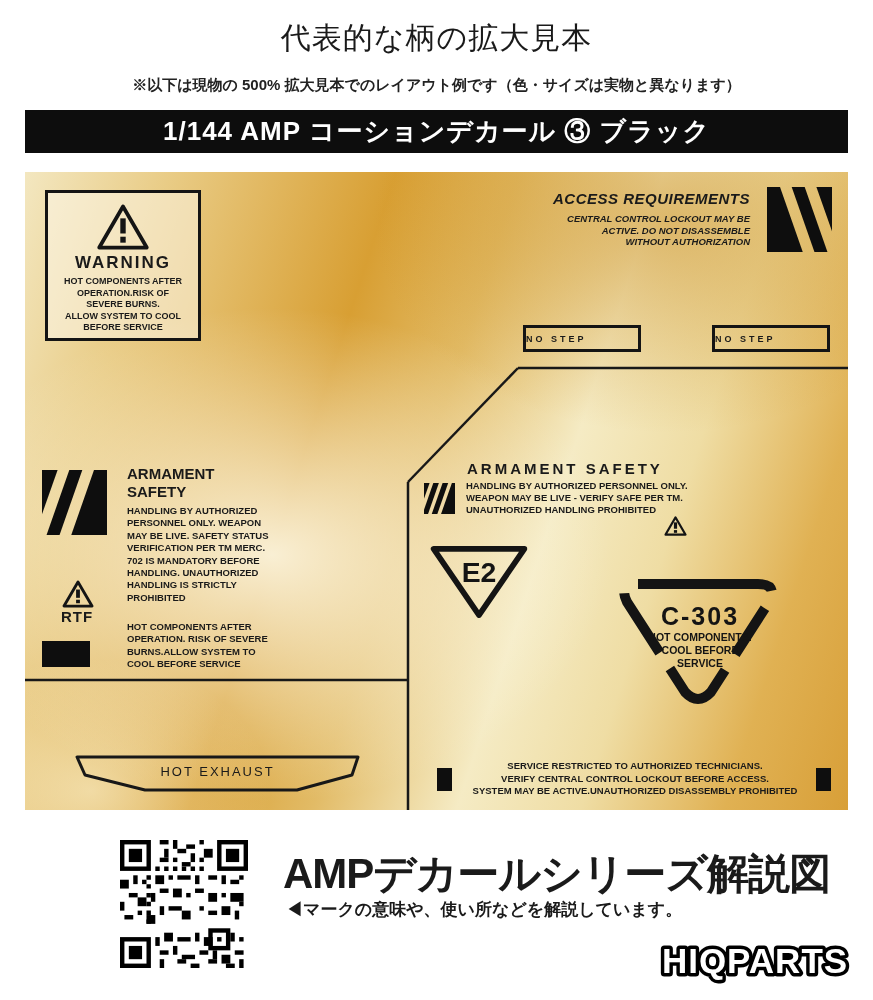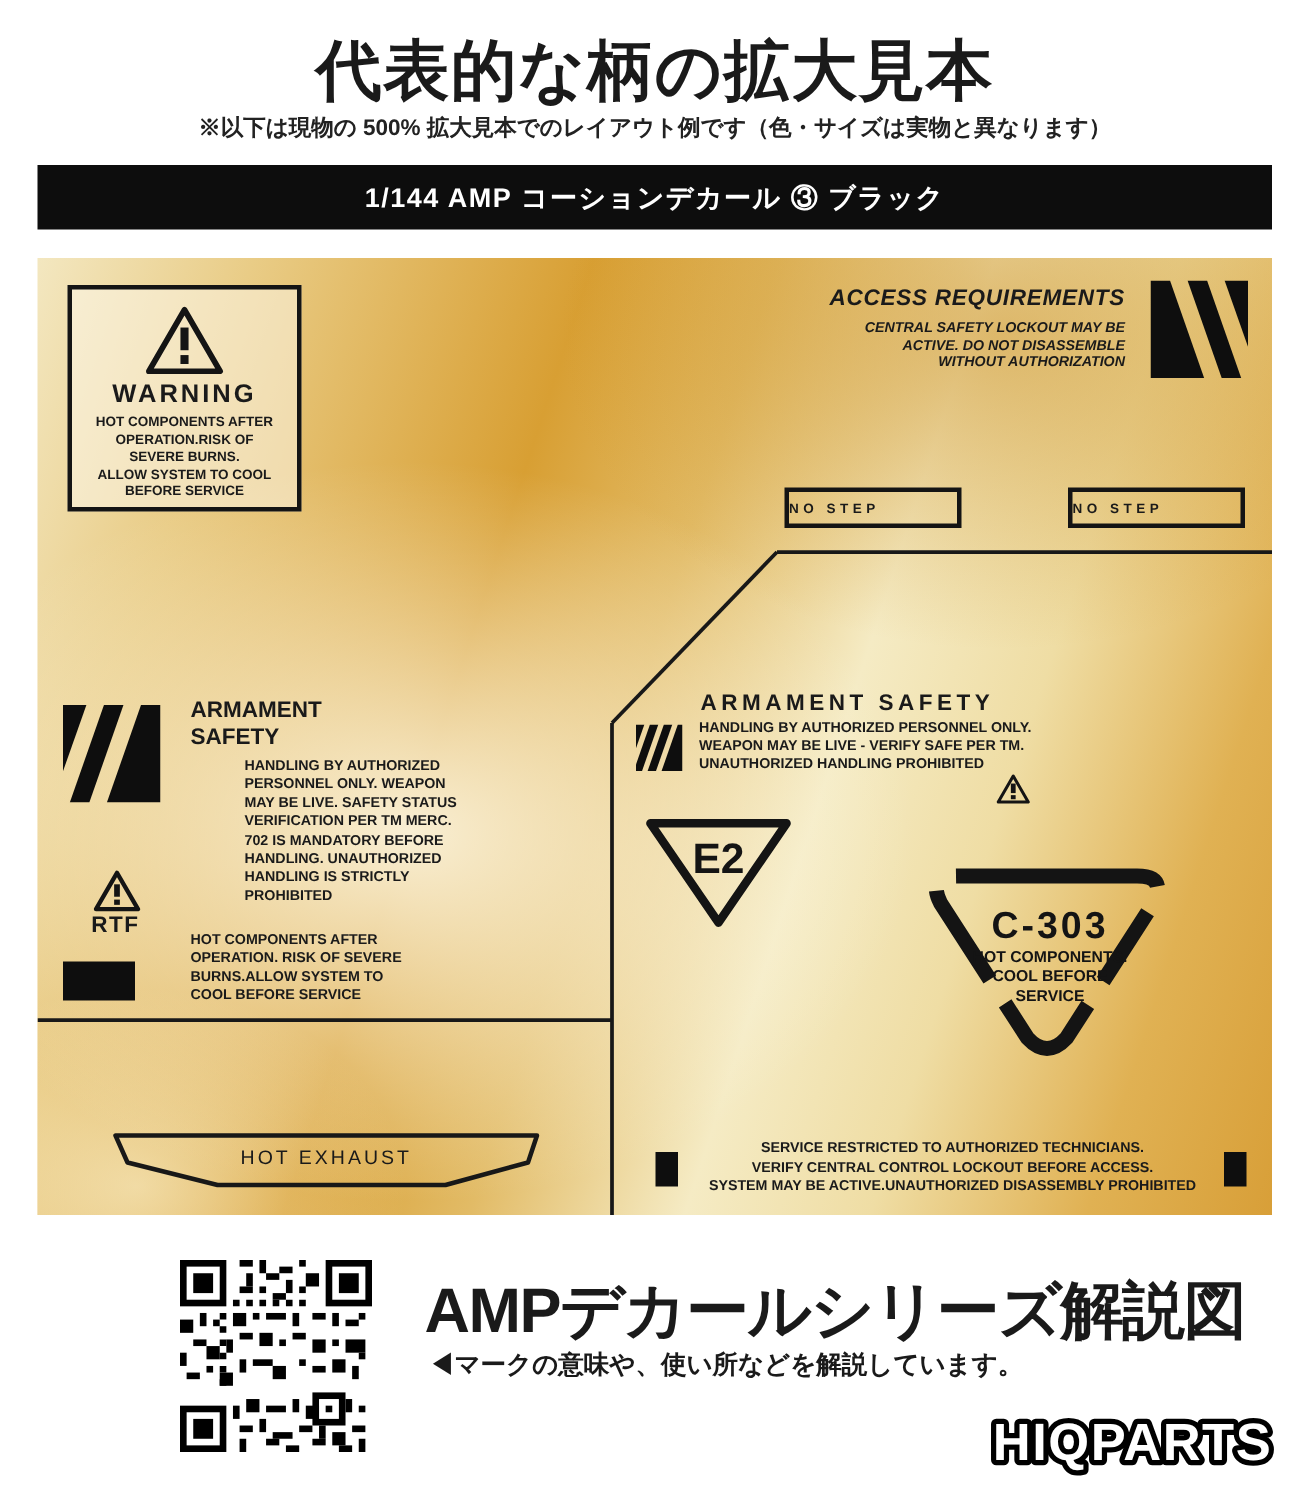--- a/index.html
+++ b/index.html
@@ -2,24 +2,24 @@
 <html><head>
 <meta charset="utf-8">
 <style>
   html,body{margin:0;padding:0;background:#fff;}
   #page{position:relative;width:873px;height:1000px;background:#fff;overflow:hidden;
         font-family:"Liberation Sans",sans-serif;color:#1a1a1a;}
   .abs{position:absolute;}
   .pre{white-space:pre-line;}
 
   
-  #main-title{left:0;top:18px;width:873px;text-align:center;font-size:44px;font-weight:700;letter-spacing:1px;}
+  #main-title{left:0;top:18px;width:873px;text-align:center;font-size:30px;font-weight:400;letter-spacing:1px;}
   #subtitle{left:0;top:76px;width:873px;text-align:center;font-size:15px;font-weight:bold;color:#222;}
   #banner{left:25px;top:110px;width:823px;height:43px;background:#0d0d0d;display:flex;align-items:center;justify-content:center;}
-  #banner .txt{color:#fff;font-size:18px;font-weight:bold;letter-spacing:1px;}
+  #banner .txt{color:#fff;font-size:26px;font-weight:bold;letter-spacing:1px;}
 
   
   #sheet{left:25px;top:172px;width:823px;height:638px;
     background:
       radial-gradient(ellipse 420px 300px at 78% 8%, rgba(198,134,20,0.50), rgba(198,134,20,0) 70%),
       radial-gradient(ellipse 520px 380px at 30% 60%, rgba(255,253,240,0.85), rgba(255,253,240,0) 65%),
       radial-gradient(ellipse 300px 220px at 8% 97%, rgba(250,240,205,0.65), rgba(250,240,205,0) 60%),
       linear-gradient(108deg,#f3e7c0 0%,#e9cc86 14%,#d89f33 36%,#e2bb66 48%,#f5ebc4 62%,#efdda4 74%,#e0b153 88%,#d89f38 100%);
   }
   #sheet svg.lines{left:0;top:0;}
@@ -35,21 +35,21 @@
   #access-body{margin-top:6px;font-size:9.5px;font-weight:bold;line-height:11.5px;}
   #access-icon{left:742px;top:15px;width:65px;height:65px;}
 
   .no-step{top:153px;height:21px;border:3px solid #141414;display:flex;align-items:center;}
   #no-step-1{left:498px;width:112px;}
   #no-step-2{left:687px;width:112px;}
   .no-step span{font-size:9px;font-weight:bold;letter-spacing:3px;}
 
   #arm-left-icon{left:17px;top:298px;width:65px;height:65px;}
   #arm-left-title{left:102px;top:293px;font-size:15px;font-weight:bold;line-height:18px;}
-  #arm-left-body{left:102px;top:333px;width:160px;font-size:9.5px;font-weight:bold;line-height:12.4px;margin-left:36px;}
+  #arm-left-body{left:102px;top:333px;width:160px;font-size:9.5px;font-weight:bold;line-height:12.4px;}
   #arm-left-body2{left:102px;top:449px;width:160px;font-size:9.5px;font-weight:bold;line-height:12.4px;}
   #rtf-tri{left:37px;top:408px;}
   #rtf-label{left:22px;top:436px;width:60px;text-align:center;font-size:15px;font-weight:bold;letter-spacing:1px;}
   #rtf-bar{left:17px;top:469px;width:48px;height:26px;background:#0e0e0e;}
 
   #arm-right-title{left:442px;top:288px;font-size:15px;font-weight:bold;letter-spacing:3px;}
   #arm-right-icon{left:399px;top:311px;width:31px;height:31px;}
   #arm-right-body{left:441px;top:308px;width:260px;font-size:9.5px;font-weight:bold;line-height:11.8px;}
   #arm-right-tri{left:639px;top:344px;}
   #e2-sign{left:402px;top:371px;}
@@ -99,21 +99,21 @@
       <div id="warning-title">WARNING</div>
       <div id="warning-body" class="pre">HOT COMPONENTS AFTER
 OPERATION.RISK OF
 SEVERE BURNS.
 ALLOW SYSTEM TO COOL
 BEFORE SERVICE</div>
     </div>
 
     <div id="access" class="abs">
       <div id="access-title">ACCESS REQUIREMENTS</div>
-      <div id="access-body" class="pre">CENTRAL SAFETY LOCKOUT MAY BE
+      <div id="access-body" class="pre">CENTRAL CONTROL LOCKOUT MAY BE
 ACTIVE. DO NOT DISASSEMBLE
 WITHOUT AUTHORIZATION</div>
     </div>
     <svg id="access-icon" class="abs" viewBox="0 0 100 100">
       <g fill="#0e0e0e">
         <polygon points="0,0 20,0 55,100 0,100"></polygon>
         <polygon points="38,0 58,0 93,100 73,100"></polygon>
         <polygon points="76,0 100,0 100,68"></polygon>
       </g>
     </svg>

